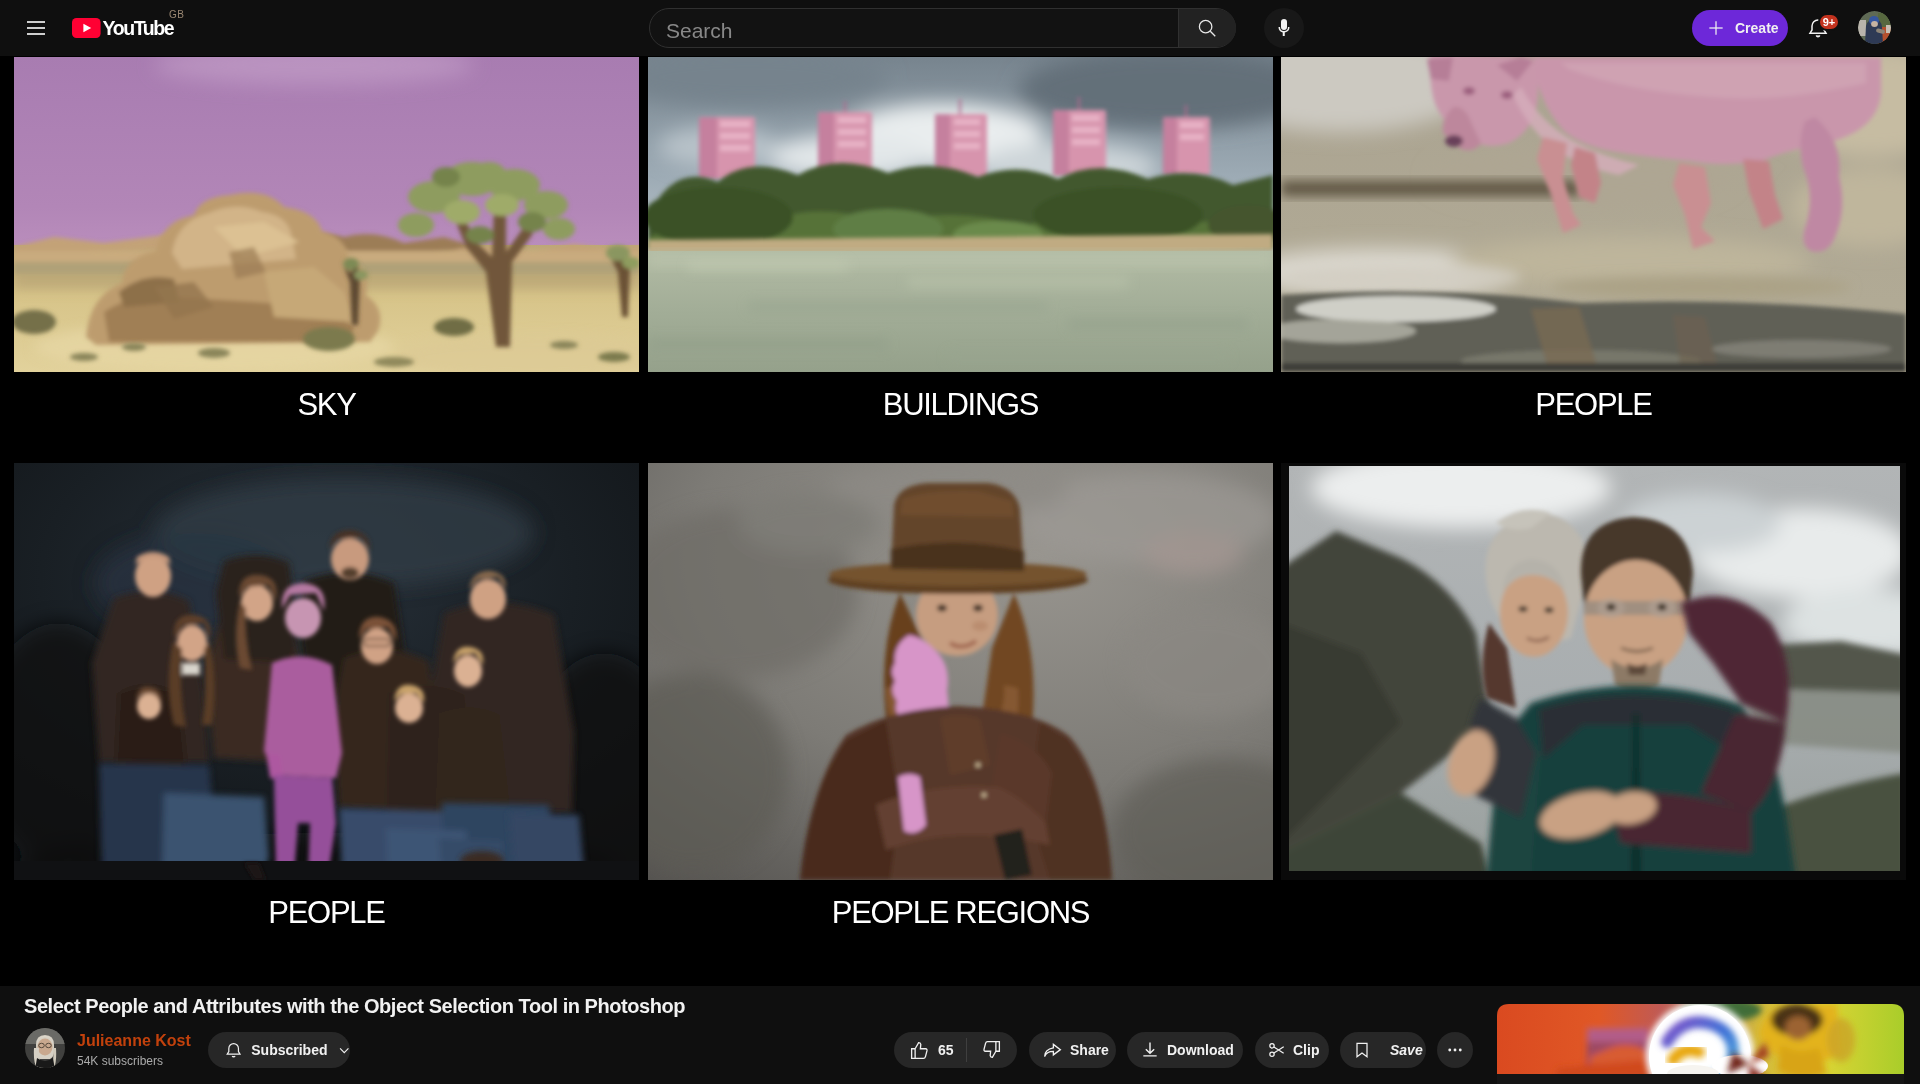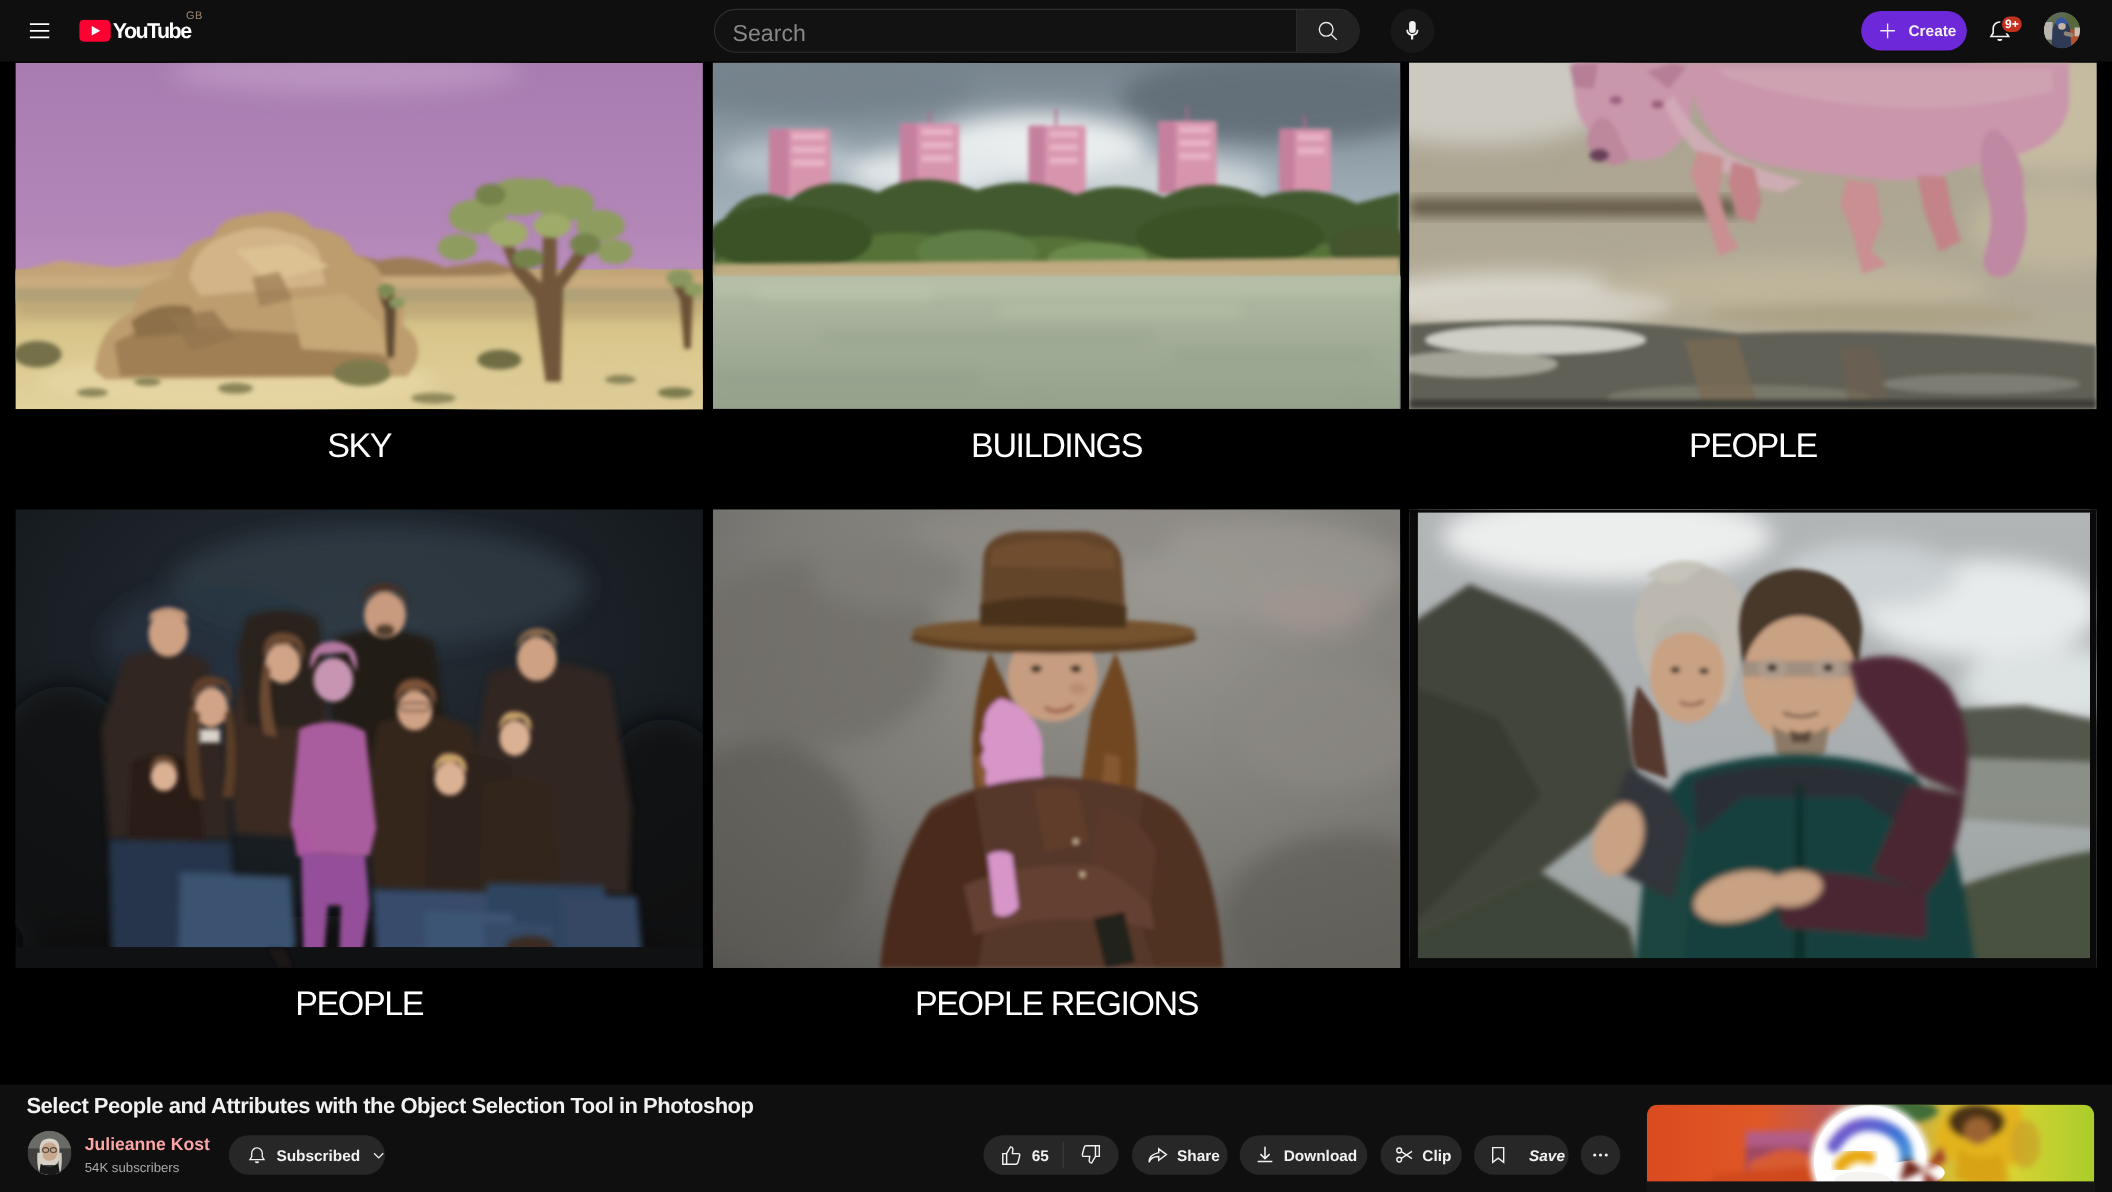--- a/index.html
+++ b/index.html
@@ -569,21 +569,21 @@
       <path d="M11 17 Q11 7 20 7 Q29 7 29 17 L29 24 Q29 29 25 31 L15 31 Q11 29 11 17 Z" fill="#d6d0c4"></path>
       <ellipse cx="20" cy="19" rx="7.5" ry="8.5" fill="#c9a88e"></ellipse>
       <path d="M12 16 Q12 9 20 9 Q28 9 28 16 L28 13 Q25 8 20 8 Q15 8 12 13 Z" fill="#ddd8cc"></path>
       <path d="M9 20 Q8 36 13 42 L20 42 Q13 32 14 20 Z" fill="#d6d0c4"></path>
       <path d="M31 20 Q32 36 28 42 L24 42 Q30 32 28 20 Z" fill="#cfc9bb"></path>
       <ellipse cx="16.5" cy="17.5" rx="2.8" ry="2.2" fill="none" stroke="#56493c" stroke-width="1"></ellipse>
       <ellipse cx="23.5" cy="17.5" rx="2.8" ry="2.2" fill="none" stroke="#56493c" stroke-width="1"></ellipse>
       <path d="M12 30 Q20 36 28 30 L30 42 L10 42 Z" fill="#191919"></path>
     </g>
   </svg>
-  <div class="abs" style="left:77px;top:1032px;color:#fca5a5;font-size:16px;font-weight:bold;">Julieanne Kost</div>
+  <div class="abs" style="left:77px;top:1032px;color:#c2410c;font-size:16px;font-weight:bold;">Julieanne Kost</div>
   <div class="abs" style="left:77px;top:1054px;color:#aaa;font-size:12px;">54K subscribers</div>
   <div class="pill" style="left:208px;top:1032px;width:142px;padding-left:16px;">
     <svg width="20" height="20" viewBox="0 0 24 24" fill="none" stroke="#f1f1f1" stroke-width="1.5">
       <path d="M6 10 a6 6 0 0 1 12 0 v4 l2 3.2 H4 L6 14 z"></path>
       <path d="M10.2 19.5 a2 2 0 0 0 3.6 0" fill="#f1f1f1"></path>
     </svg>
     <span style="margin-left:8px;">Subscribed</span>
     <svg style="margin-left:10px;" width="13" height="13" viewBox="0 0 24 24" fill="none" stroke="#f1f1f1" stroke-width="2.2">
         <path d="M4 8 L12 16 L20 8"></path>
       </svg>

